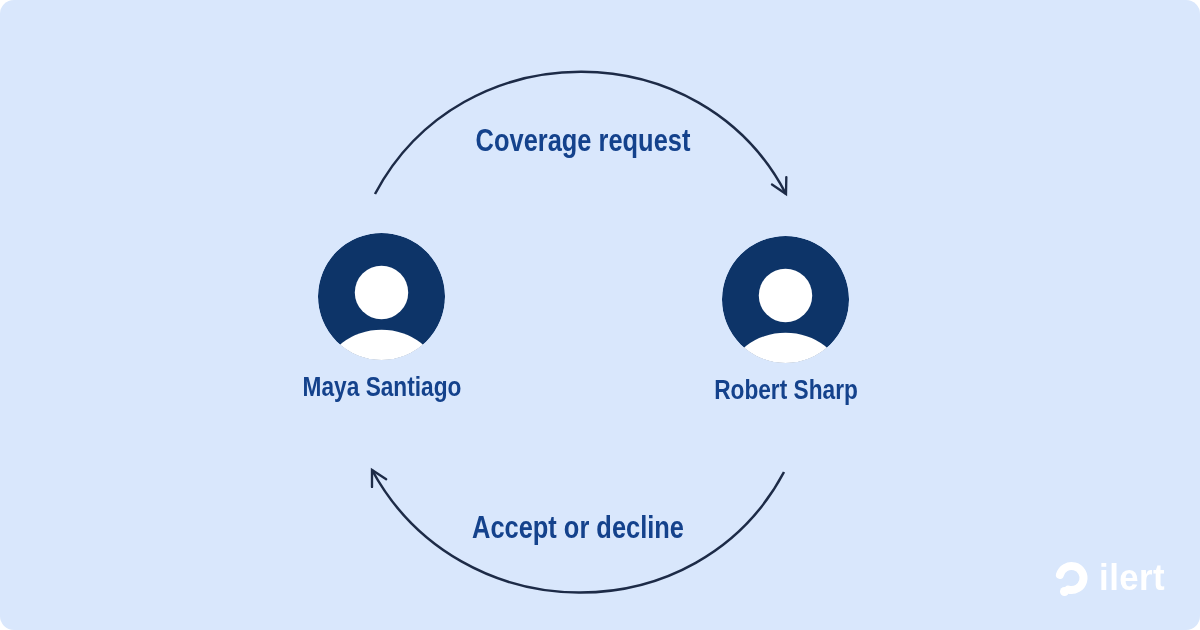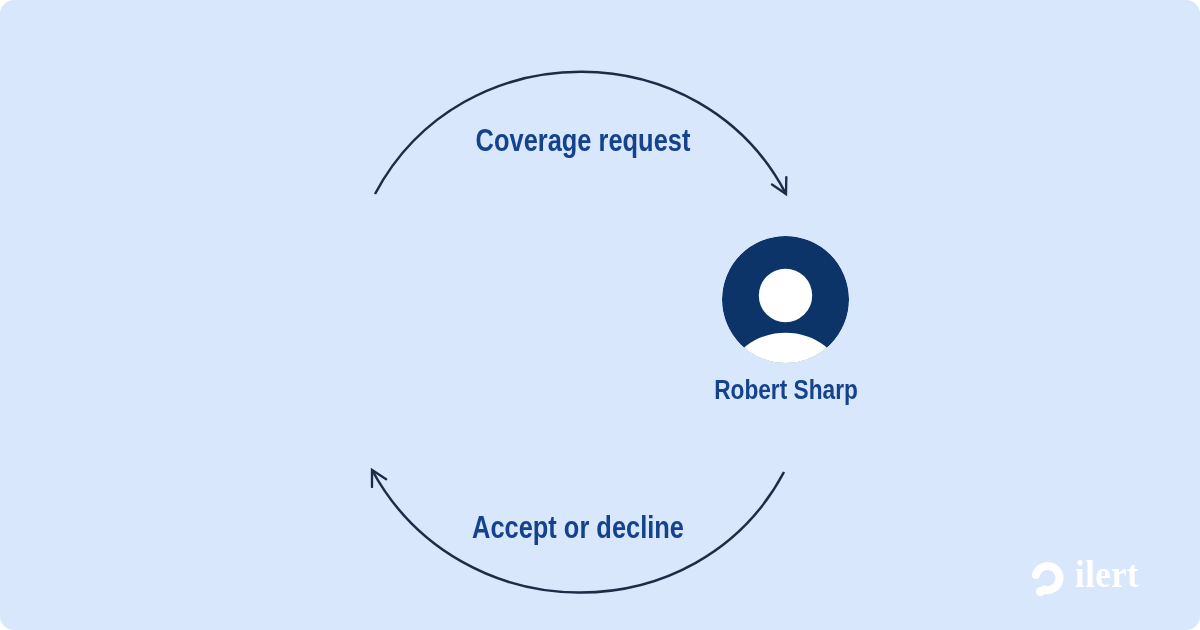--- a/index.html
+++ b/index.html
@@ -35,24 +35,23 @@
   .person.right{left:722px;top:236px;text-align:center;}
   .person svg{display:block;width:127px;height:127px;}
   .person .name{
     position:absolute;top:140px;left:50%;
     transform:translateX(-50%) scaleX(0.84);
     transform-origin:center;
     font-weight:bold;font-size:27px;line-height:1.1;
     color:var(--label-text);white-space:nowrap;
   }
   .logo{
-    position:absolute;left:1028px;top:554px;
-    display:flex;align-items:flex-start;
+    position:absolute;left:1052px;top:554px;
+    display:flex;align-items:center;
     color:var(--logo-color);
-    font-family:Liberation Serif, serif;
   }
   .logo svg{display:block;width:42px;height:48px;}
   .logo .logo-text{
     font-weight:bold;font-size:37px;line-height:42px;
     letter-spacing:0.5px;margin-left:5px;
     transform:scaleX(0.94);transform-origin:left center;
   }
 </style>
 </head>
 <body>
@@ -64,20 +63,35 @@
       <marker id="ah" viewBox="0 0 10 10" refX="8.6" refY="5" markerWidth="8.5" markerHeight="8.5" orient="auto">
         <path d="M 1.6 1.2 L 8.6 5 L 1.6 8.8" fill="none" style="stroke:var(--arrow-stroke)" stroke-width="1.1" stroke-linecap="round" stroke-linejoin="miter"></path>
       </marker>
     </defs>
     <path d="M 375 194 C 462 30, 702 32, 786 194" fill="none" style="stroke:var(--arrow-stroke)" stroke-width="2.5" marker-end="url(#ah)"></path>
     <path d="M 784 472 C 698 634, 460 632, 372 470" fill="none" style="stroke:var(--arrow-stroke)" stroke-width="2.5" marker-end="url(#ah)"></path>
   </svg>
 
   <div class="flow-label top">Coverage request</div>
 
+  <div class="person left">
+    <svg viewBox="0 0 126 126">
+      <defs>
+          <clipPath id="avclip1">
+            <circle cx="63" cy="63" r="63"></circle>
+          </clipPath>
+        </defs>
+      <g clip-path="url(#avclip1)">
+        <circle cx="63" cy="63" r="63" style="fill:var(--avatar-fill)"></circle>
+        <circle cx="63" cy="59" r="26.5" style="fill:var(--avatar-person)"></circle>
+        <ellipse cx="63" cy="140" rx="55" ry="44" style="fill:var(--avatar-person)"></ellipse>
+      </g>
+    </svg>
+    <div class="name">Maya Santiago</div>
+  </div>
 
   <div class="person right">
     <svg viewBox="0 0 126 126">
       <defs>
           <clipPath id="avclip2">
             <circle cx="63" cy="63" r="63"></circle>
           </clipPath>
         </defs>
       <g clip-path="url(#avclip2)">
         <circle cx="63" cy="63" r="63" style="fill:var(--avatar-fill)"></circle>

